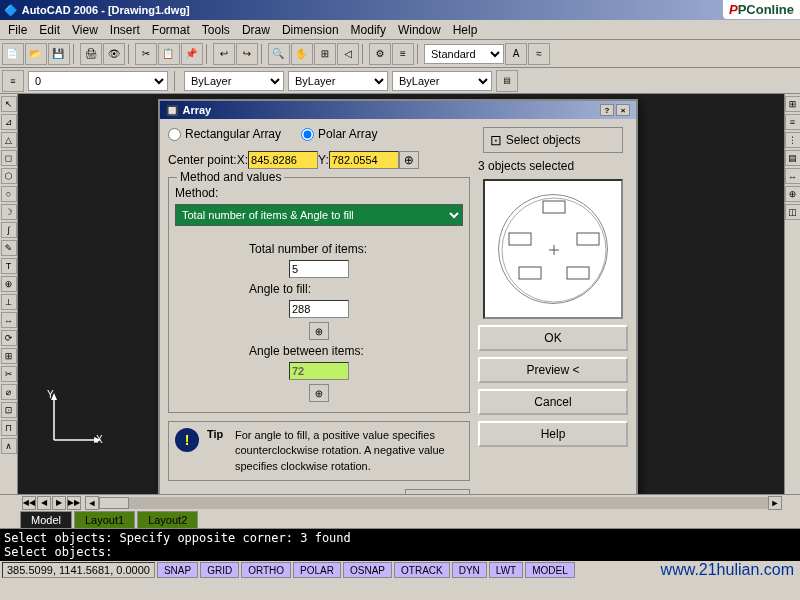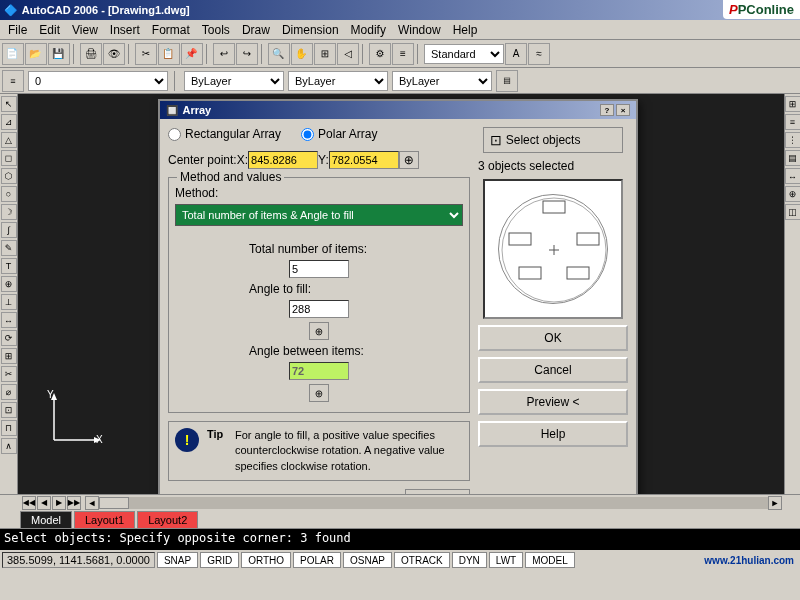--- a/index.html
+++ b/index.html
@@ -130,21 +130,21 @@
       background: #d4d0c8;
       border-left: 1px solid #888;
       display: flex;
       flex-direction: column;
       align-items: center;
       padding: 2px 0;
       gap: 2px;
     }
     .tab {
       padding: 2px 10px;
-      background: #ef4444;
+      background: #4d7c0f;
       border: 1px solid #888;
       border-bottom: none;
       font-size: 11px;
       cursor: pointer;
       margin-right: 2px;
     }
     .tab.active {
       background: #1e1e1e;
       color: white;
     }
@@ -168,38 +168,38 @@
     #status-buttons {
       height: 20px;
       background: #d4d0c8;
       display: flex;
       align-items: center;
       gap: 2px;
       padding: 0 2px;
     }
     .status-btn {
       padding: 1px 6px;
-      background: #ffffff;
+      background: #c4b5fd;
       border: 1px solid #888;
       font-size: 10px;
       cursor: pointer;
       height: 16px;
     }
     #coords-display {
       background: #d4d0c8;
       border: 1px inset #888;
       font-size: 11px;
       padding: 1px 4px;
       min-width: 130px;
     }
     #website-watermark {
       margin-left: auto;
       color: #003399;
-      font-size: 10px;
-      font-weight: bold;
+      font-size: 16px;
+      font-weight: normal;
       padding-right: 4px;
     }
 
     
     #array-dialog {
       position: absolute;
       top: 5px;
       left: 140px;
       width: 480px;
       background: #d4d0c8;
@@ -726,22 +726,22 @@
 
                 <rect x="20" y="72" width="22" height="12" fill="white" stroke="#555" stroke-width="1"></rect>
 
                 <rect x="10" y="38" width="22" height="12" fill="white" stroke="#555" stroke-width="1"></rect>
               </svg>
             </div>
           </div>
 
           <div id="dialog-action-btns">
             <button class="action-btn">OK</button>
+            <button class="action-btn">Preview &lt;</button>
             <button class="action-btn">Cancel</button>
-            <button class="action-btn">Preview &lt;</button>
             <button class="action-btn">Help</button>
           </div>
 
         </div>
       </div>
     </div>
 
   </div>
 
   <div id="right-panel">
@@ -774,20 +774,21 @@
   <div style="height:18px; display:flex; align-items:flex-end; padding-left:20px;">
     <div class="tab active">Model</div>
     <div class="tab">Layout1</div>
     <div class="tab">Layout2</div>
   </div>
 </div>
 
 <div id="status-bar">
   <div id="command-output">
     <div>Select objects:  Specify opposite corner: 3 found</div>
+    <div>Select objects:</div>
   </div>
   <div id="status-buttons">
     <div id="coords-display">385.5099, 1141.5681, 0.0000</div>
     <button class="status-btn">SNAP</button>
     <button class="status-btn">GRID</button>
     <button class="status-btn">ORTHO</button>
     <button class="status-btn">POLAR</button>
     <button class="status-btn">OSNAP</button>
     <button class="status-btn">OTRACK</button>
     <button class="status-btn">DYN</button>

